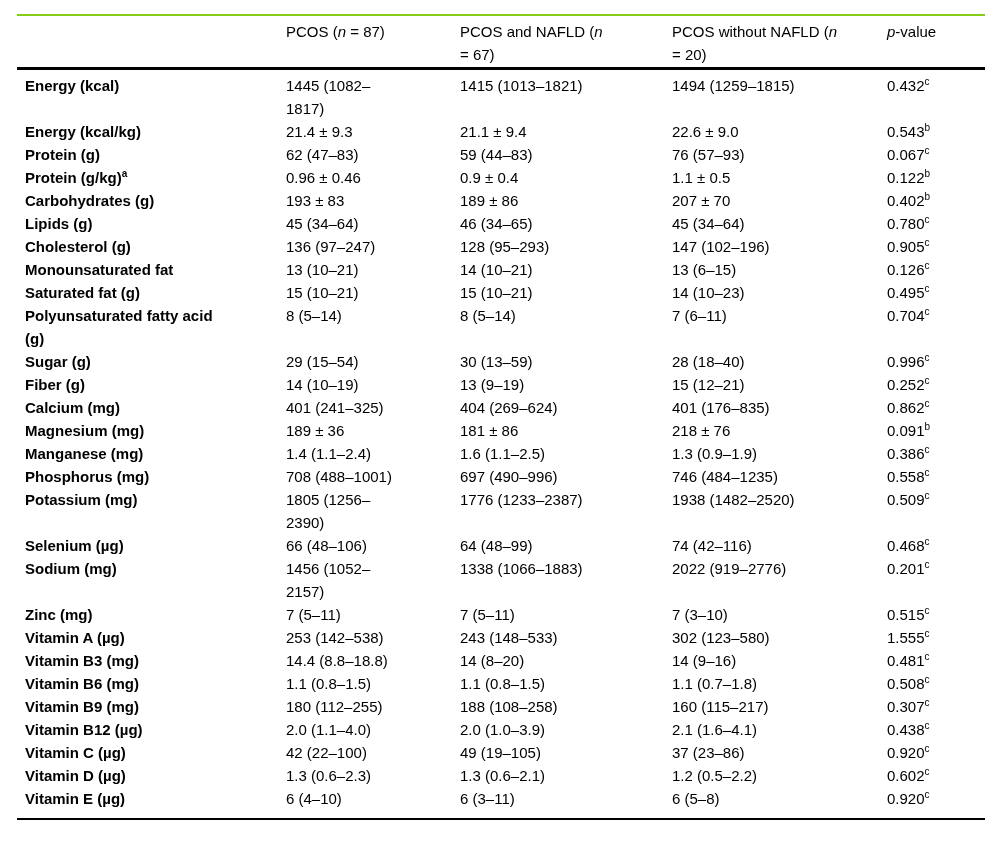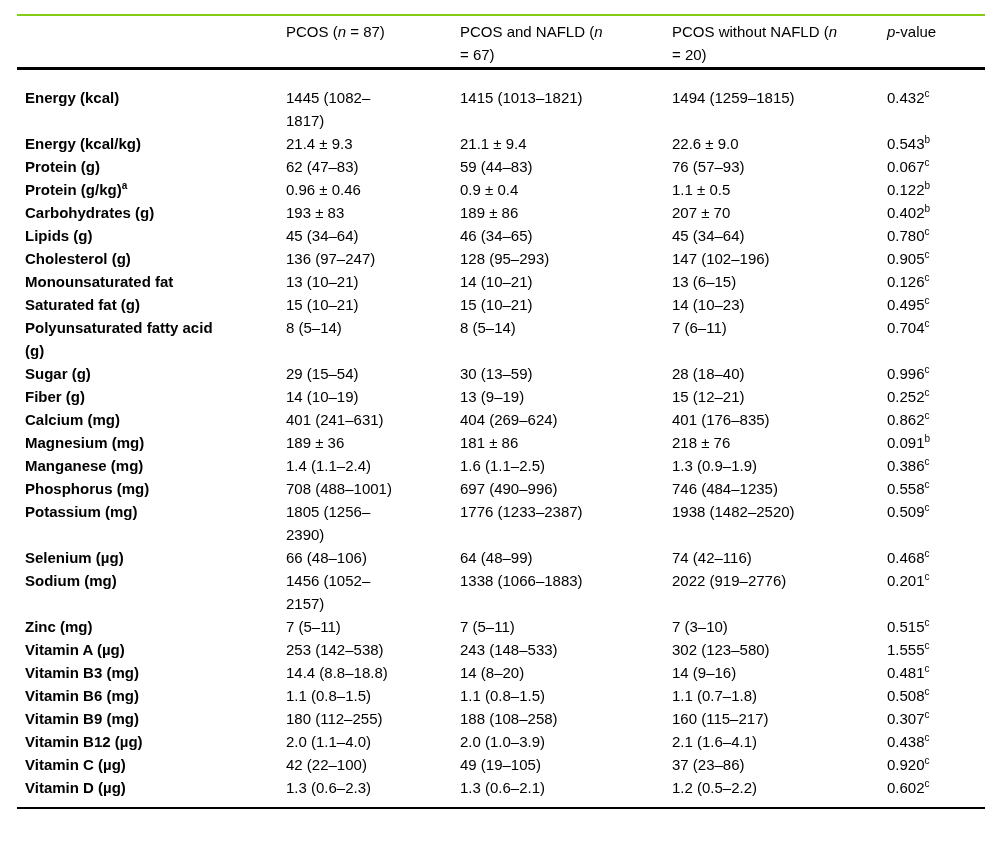--- a/index.html
+++ b/index.html
@@ -8,21 +8,21 @@
     border-top:2px solid #84cc16;border-bottom:2px solid #000}
   col.w1{width:269px} col.w2{width:174px} col.w3{width:212px} col.w4{width:215px} col.w5{width:98px}
   th,td{font-size:15px;line-height:23px;text-align:left;vertical-align:top;padding:0;font-weight:normal;overflow-wrap:normal}
   thead th{border-bottom:3px solid #000;padding-top:4px;padding-bottom:1px}
   tbody th{font-weight:bold}
   .c1{padding-left:8px;padding-right:65px}
   .c2{padding-right:64px}
   .c3{padding-right:62px}
   .c4{padding-right:45px}
   .c5{padding-right:4px}
-  tbody tr:first-child th, tbody tr:first-child td{padding-top:16px}
+  tbody tr:first-child th, tbody tr:first-child td{padding-top:4px}
   tbody tr:last-child th, tbody tr:last-child td{padding-bottom:8px}
   sup{font-size:10px;line-height:0;vertical-align:super}
   i{font-style:italic}
 </style>
 </head>
 <body>
 
 <table class="nutrition">
   <colgroup>
     <col class="w1">
@@ -120,21 +120,21 @@
       </tr>
       <tr>
         <th class="c1" scope="row"><span>Fiber (g)</span></th>
         <td class="c2">14 (10–19)</td>
         <td class="c3">13 (9–19)</td>
         <td class="c4">15 (12–21)</td>
         <td class="c5"><span>0.252</span><sup>c</sup></td>
       </tr>
       <tr>
         <th class="c1" scope="row"><span>Calcium (mg)</span></th>
-        <td class="c2">401 (241–631)</td>
+        <td class="c2">401 (241–325)</td>
         <td class="c3">404 (269–624)</td>
         <td class="c4">401 (176–835)</td>
         <td class="c5"><span>0.862</span><sup>c</sup></td>
       </tr>
       <tr>
         <th class="c1" scope="row"><span>Magnesium (mg)</span></th>
         <td class="c2">189 ± 36</td>
         <td class="c3">181 ± 86</td>
         <td class="c4">218 ± 76</td>
         <td class="c5"><span>0.091</span><sup>b</sup></td>
@@ -223,14 +223,21 @@
         <td class="c4">37 (23–86)</td>
         <td class="c5"><span>0.920</span><sup>c</sup></td>
       </tr>
       <tr>
         <th class="c1" scope="row"><span>Vitamin D (µg)</span></th>
         <td class="c2">1.3 (0.6–2.3)</td>
         <td class="c3">1.3 (0.6–2.1)</td>
         <td class="c4">1.2 (0.5–2.2)</td>
         <td class="c5"><span>0.602</span><sup>c</sup></td>
       </tr>
+      <tr>
+        <th class="c1" scope="row"><span>Vitamin E (µg)</span></th>
+        <td class="c2">6 (4–10)</td>
+        <td class="c3">6 (3–11)</td>
+        <td class="c4">6 (5–8)</td>
+        <td class="c5"><span>0.920</span><sup>c</sup></td>
+      </tr>
     </tbody>
 </table>
 
 </body></html>

